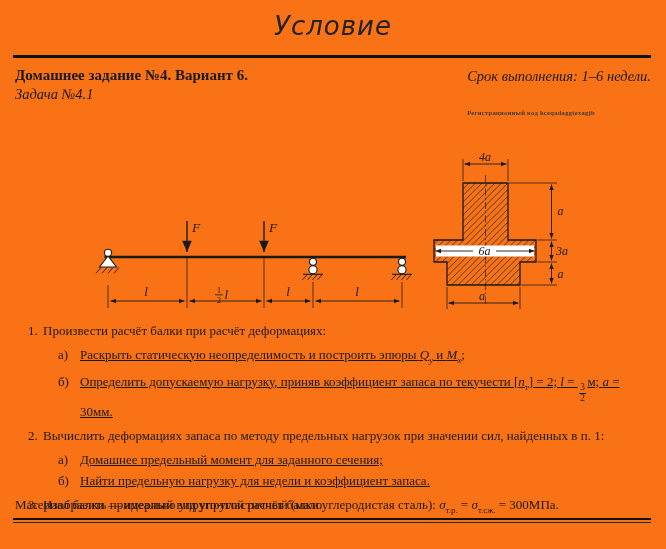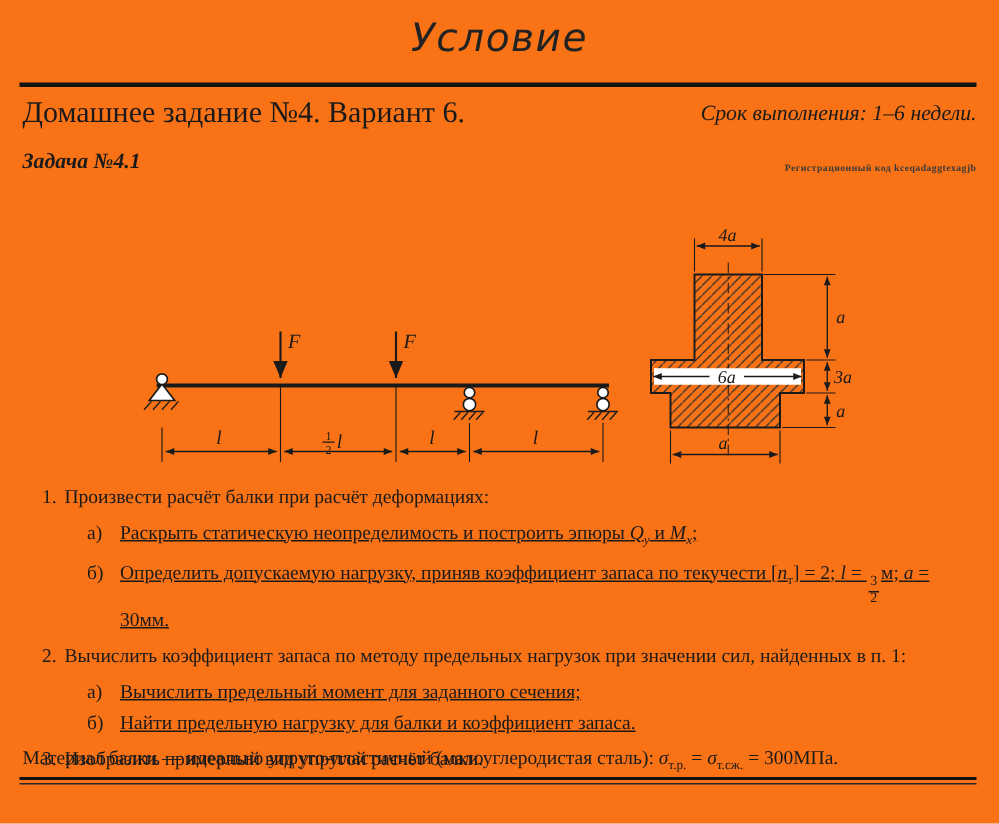--- a/index.html
+++ b/index.html
@@ -7,23 +7,23 @@
     position:relative;width:666px;height:549px;background:#f97316;
     font-family:"Liberation Serif",serif;color:#1a1a1a;overflow:hidden;
   }
   .doc-title{
     position:absolute;top:11px;left:0;width:100%;text-align:center;
     font-family:"DejaVu Sans",sans-serif;font-style:italic;font-size:26px;
     letter-spacing:1px;color:#222;
   }
   .top-rule{position:absolute;top:55px;left:13px;width:638px;height:2.6px;background:#121212;}
   .hdr-left{position:absolute;top:66px;left:15px;line-height:18px;}
-  .hdr-bold{font-weight:normal;font-size:20px;}
-  .hdr-task{font-style:italic;font-size:14.5px;margin-top:15px;font-weight:bold;}
-  .hdr-right{position:absolute;top:68px;right:15px;text-align:right;}
+  .hdr-bold{font-weight:bold;font-size:15px;}
+  .hdr-task{font-style:italic;font-size:14.5px;margin-top:1px;}
+  .hdr-right{position:absolute;top:68px;right:15px;text-align:left;}
   .deadline{font-style:italic;font-size:14.5px;}
   .regcode{margin-top:24px;font-size:6.5px;font-weight:bold;color:#3a3a3a;letter-spacing:0.3px;}
   .figure{position:absolute;top:145px;left:0;}
   svg text{fill:#1a1a1a;font-family:"Liberation Serif",serif;}
   .ti{font-style:italic;}
   .tasks{position:absolute;top:323px;left:28px;width:622px;font-size:13px;line-height:16.5px;}
   .titem{display:flex;}
   .tnum{width:15px;flex:none;}
   .ttext{flex:1;}
   .sitem{display:flex;margin-left:30px;}
@@ -174,29 +174,29 @@
     <div class="sitem mt6">
       <span class="snum">б)</span>
       <span class="stext">Определить допускаемую нагрузку, приняв коэффициент запаса по текучести [<i>n</i><sub>т</sub>] = 2; <i>l</i> = <span class="vfrac">
             <span>3</span>
             <span>2</span>
           </span>м; <i>a</i> = 30мм.</span>
     </div>
 
     <div class="titem mt8">
       <span class="tnum">2.</span>
-      <span class="ttext">Вычислить коэффициент запаса по методу предельных нагрузок при значении сил, найденных в п. 1:</span>
+      <span class="ttext">Вычислить деформациях запаса по методу предельных нагрузок при значении сил, найденных в п. 1:</span>
     </div>
     <div class="sitem mt7">
       <span class="snum">а)</span>
-      <span class="stext">Вычислить предельный момент для заданного сечения;</span>
+      <span class="stext">Домашнее предельный момент для заданного сечения;</span>
     </div>
     <div class="sitem mt5">
       <span class="snum">б)</span>
-      <span class="stext">Найти предельную нагрузку для балки и коэффициент запаса.</span>
+      <span class="stext">Найти предельную нагрузку для недели и коэффициент запаса.</span>
     </div>
 
     <div class="titem mt7">
       <span class="tnum">3.</span>
       <span class="ttext">Изобразить примерный вид упругой расчёт балки.</span>
     </div>
 
   </div>
 
   <div class="material">Материал балки — идеально упруго-пластичный (малоуглеродистая сталь): <i>σ</i><sub>т.р.</sub> = <i>σ</i><sub>т.сж.</sub> = 300МПа.</div>

